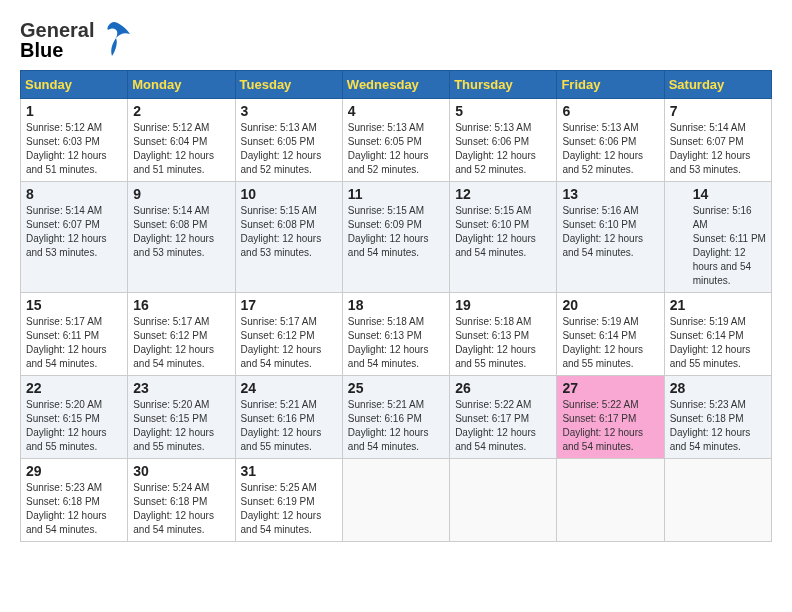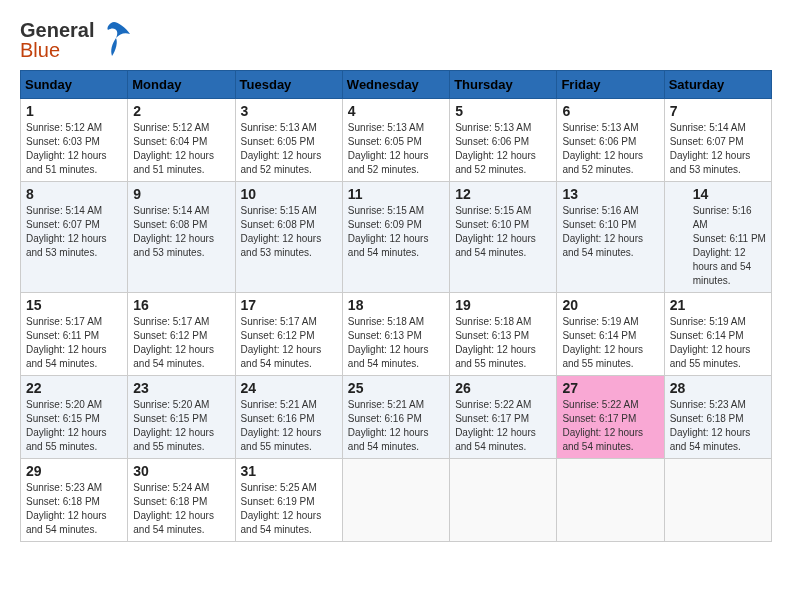--- a/index.html
+++ b/index.html
@@ -33,21 +33,21 @@
       font-size: 15px;
       color: #555;
     }
     .calendar-table {
       width: 100%;
       border-collapse: collapse;
       font-size: 11px;
     }
     .calendar-table th {
       background-color: #2a6db5;
-      color: #000000;
+      color: #fde047;
       padding: 6px 4px;
       text-align: left;
       font-size: 13px;
       font-weight: bold;
       border: 1px solid #1e5a99;
     }
     .calendar-table td {
       border: 1px solid #ccc;
       vertical-align: top;
       padding: 4px 5px;
@@ -78,21 +78,21 @@
     }
   </style>
 </head>
 <body>
 
 <div class="header-section">
   <div class="logo">
     <div style="display:flex;align-items:center;gap:2px;">
       <div style="display:flex;flex-direction:column;line-height:1">
         <span style="font-size:20px;font-weight:bold;color:#333;">General</span>
-        <span style="font-size:20px;font-weight:normal;color:#c2410c;">Blue</span>
+        <span style="font-size:20px;font-weight:bold;color:#000000;">Blue</span>
       </div>
       <svg width="36" height="40" viewBox="0 0 36 40">
         <path d="M18 2 C22 2 30 8 34 14 C28 12 24 14 20 18 C24 10 18 6 12 10 C10 8 14 2 18 2Z" fill="#1a6bbf"></path>
         <path d="M20 18 C22 22 20 30 16 36 C14 30 16 24 20 18Z" fill="#1a6bbf"></path>
       </svg>
     </div>
   </div>
   <div class="title-section">
     <div class="main-title"></div>
     <div class="subtitle"></div>

